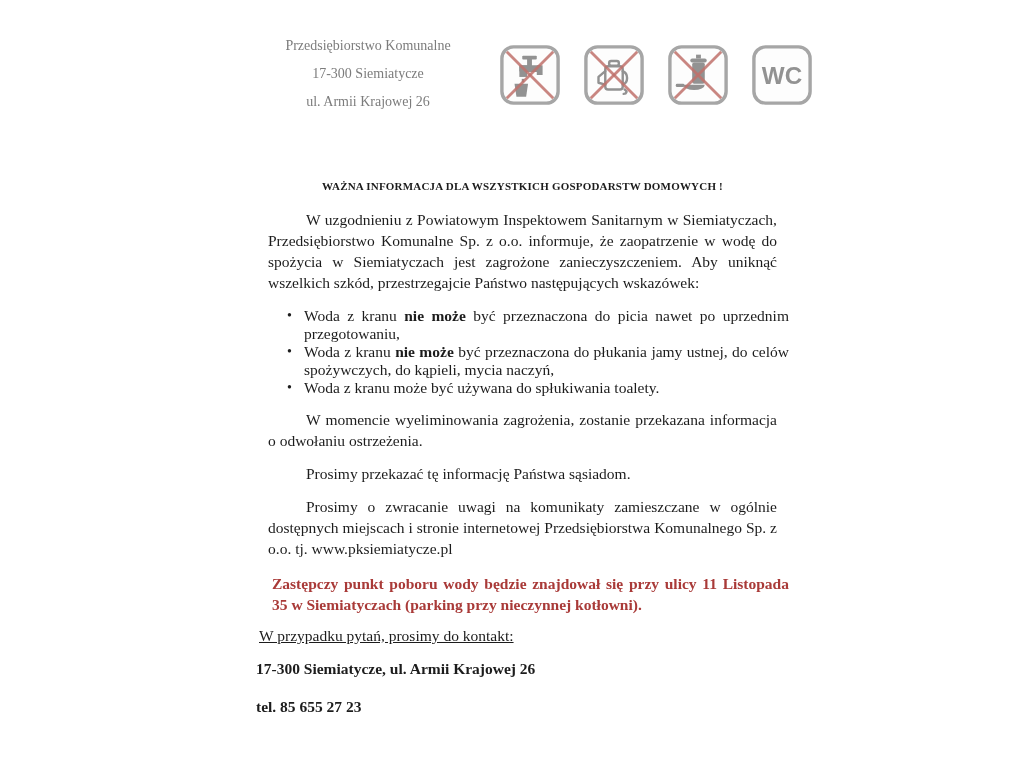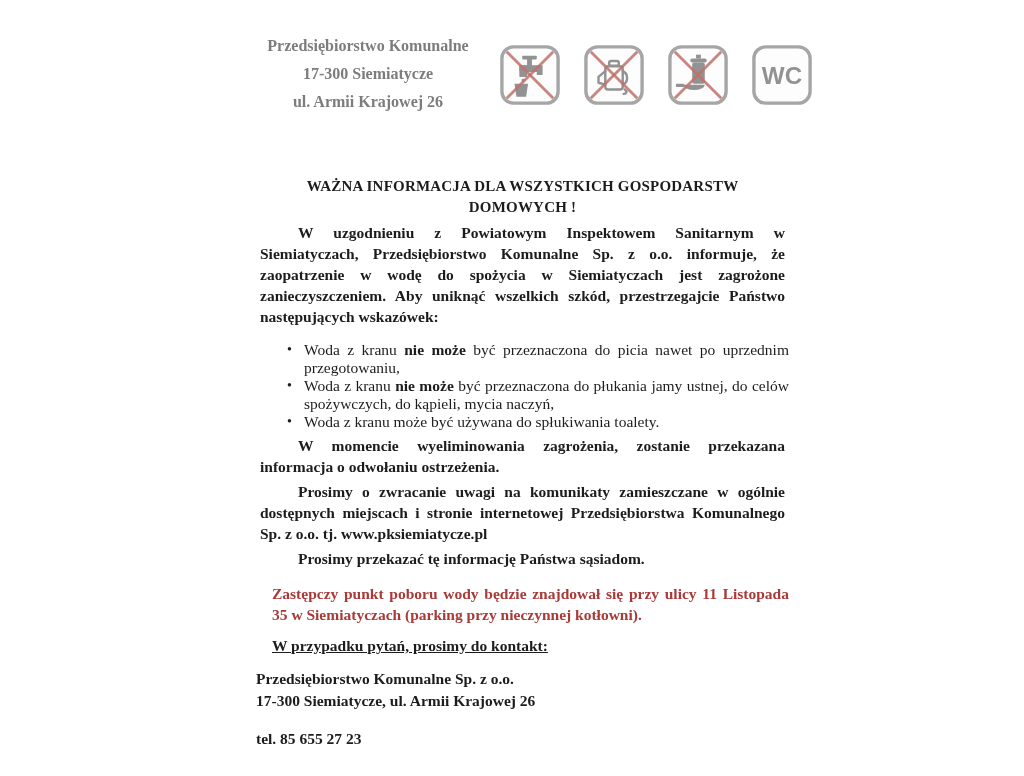--- a/index.html
+++ b/index.html
@@ -2,41 +2,41 @@
 <html style="--red-text: #a93a38; --gray-text: #7c7c7c; --icon-border: #a6a6a6; --icon-glyph: #929292; --cross-red: #c0726c;"><head>
 <meta charset="utf-8">
 <style>
   html,body{margin:0;padding:0;}
   body{
     width:1024px;height:776px;background:#ffffff;position:relative;
     font-family:"Liberation Serif", serif;color:#1c1c1c;overflow:hidden;
   }
   .letterhead{
     position:absolute;left:252px;top:32px;width:232px;text-align:center;
-    color:var(--gray-text,#7c7c7c);font-weight:bold;font-size:16px;line-height:28px;
+    color:var(--gray-text,#7c7c7c);font-weight:normal;font-size:14px;line-height:28px;
   }
   .signs{position:absolute;left:499px;top:44px;display:flex;gap:22px;align-items:flex-end;}
   .sign{display:block;}
   .sign-border{fill:#fdfdfd;stroke:var(--icon-border,#a6a6a6);stroke-width:3.5;}
   .glyph-fill{fill:var(--icon-glyph,#929292);}
   .glyph-stroke{fill:none;stroke:var(--icon-glyph,#929292);stroke-width:2.5;stroke-linecap:round;stroke-linejoin:round;}
   .xline{stroke:var(--cross-red,#c0726c);stroke-width:3;opacity:.85;}
   .wc-text{fill:var(--icon-glyph,#8f8f8f);font-family:"Liberation Sans",sans-serif;font-weight:bold;font-size:25px;}
   .content{position:absolute;left:256px;top:176px;width:533px;font-size:15.5px;line-height:21px;}
-  .title{text-align:center;font-weight:bold;font-size:15px;margin:0;letter-spacing:.2px;}
-  p.para{margin:4px;text-align:justify;font-weight:bold;text-indent:38px;}
+  .title{text-align:center;font-weight:bold;font-size:11px;margin:0;letter-spacing:.2px;}
+  p.para{margin:12px;text-align:justify;font-weight:normal;text-indent:38px;}
   .p-intro{margin-top:17px;}
   ul.rules{list-style:none;margin:14px 0 0 0;padding:0 0 0 48px;font-weight:normal;line-height:18px;}
   ul.rules li{position:relative;text-align:justify;margin:0;}
   ul.rules li::before{content:"\2022";position:absolute;left:-17px;top:0;font-size:14px;}
   .p-eliminate{margin-top:19px;}
   .p-announce{margin-top:8px;}
   .p-neighbors{margin-top:10px;text-align:left;}
   .alert{margin:14px 0 0 16px;color:var(--red-text,#a93a38);font-weight:bold;text-align:justify;}
-  .contact-heading{margin:10px 0 0 16px;font-weight:bold;text-decoration:underline;}
+  .contact-heading{margin:10px 0 0 3px;font-weight:normal;text-decoration:underline;}
   .contact-lines{margin-top:12px;font-weight:bold;line-height:22px;}
   .phone{font-weight:bold;}
 </style>
 </head>
 <body>
 
 <div class="letterhead">
   <div>Przedsiębiorstwo Komunalne</div>
   <div>17-300 Siemiatycze</div>
   <div>ul. Armii Krajowej 26</div>
@@ -102,27 +102,26 @@
     <li>
       <span>Woda z kranu </span><b>nie może</b><span> być przeznaczona do płukania jamy ustnej, do celów spożywczych, do kąpieli, mycia naczyń,</span>
     </li>
     <li>
       <span>Woda z kranu może być używana do spłukiwania toalety.</span><b></b><span></span>
     </li>
   </ul>
 
   <p class="para p-eliminate">W momencie wyeliminowania zagrożenia, zostanie przekazana informacja o odwołaniu ostrzeżenia.</p>
 
+  <p class="para p-neighbors">Prosimy przekazać tę informację Państwa sąsiadom.</p>
+
   <p class="para p-announce">Prosimy o zwracanie uwagi na komunikaty zamieszczane w ogólnie dostępnych miejscach i stronie internetowej Przedsiębiorstwa Komunalnego Sp. z o.o. tj. www.pksiemiatycze.pl</p>
-
-  <p class="para p-neighbors">Prosimy przekazać tę informację Państwa sąsiadom.</p>
 
   <p class="alert">Zastępczy punkt poboru wody będzie znajdował się przy ulicy 11 Listopada 35 w Siemiatyczach  (parking przy nieczynnej kotłowni).</p>
 
   <p class="contact-heading">W przypadku pytań, prosimy do kontakt:</p>
 
   <div class="contact-lines">
-    <div>Przedsiębiorstwo Komunalne Sp. z o.o.</div>
     <div>17-300 Siemiatycze, ul. Armii Krajowej 26</div>
   </div>
 
   <p class="phone">tel. 85 655 27 23</p>
 </div>
 
 </body></html>

